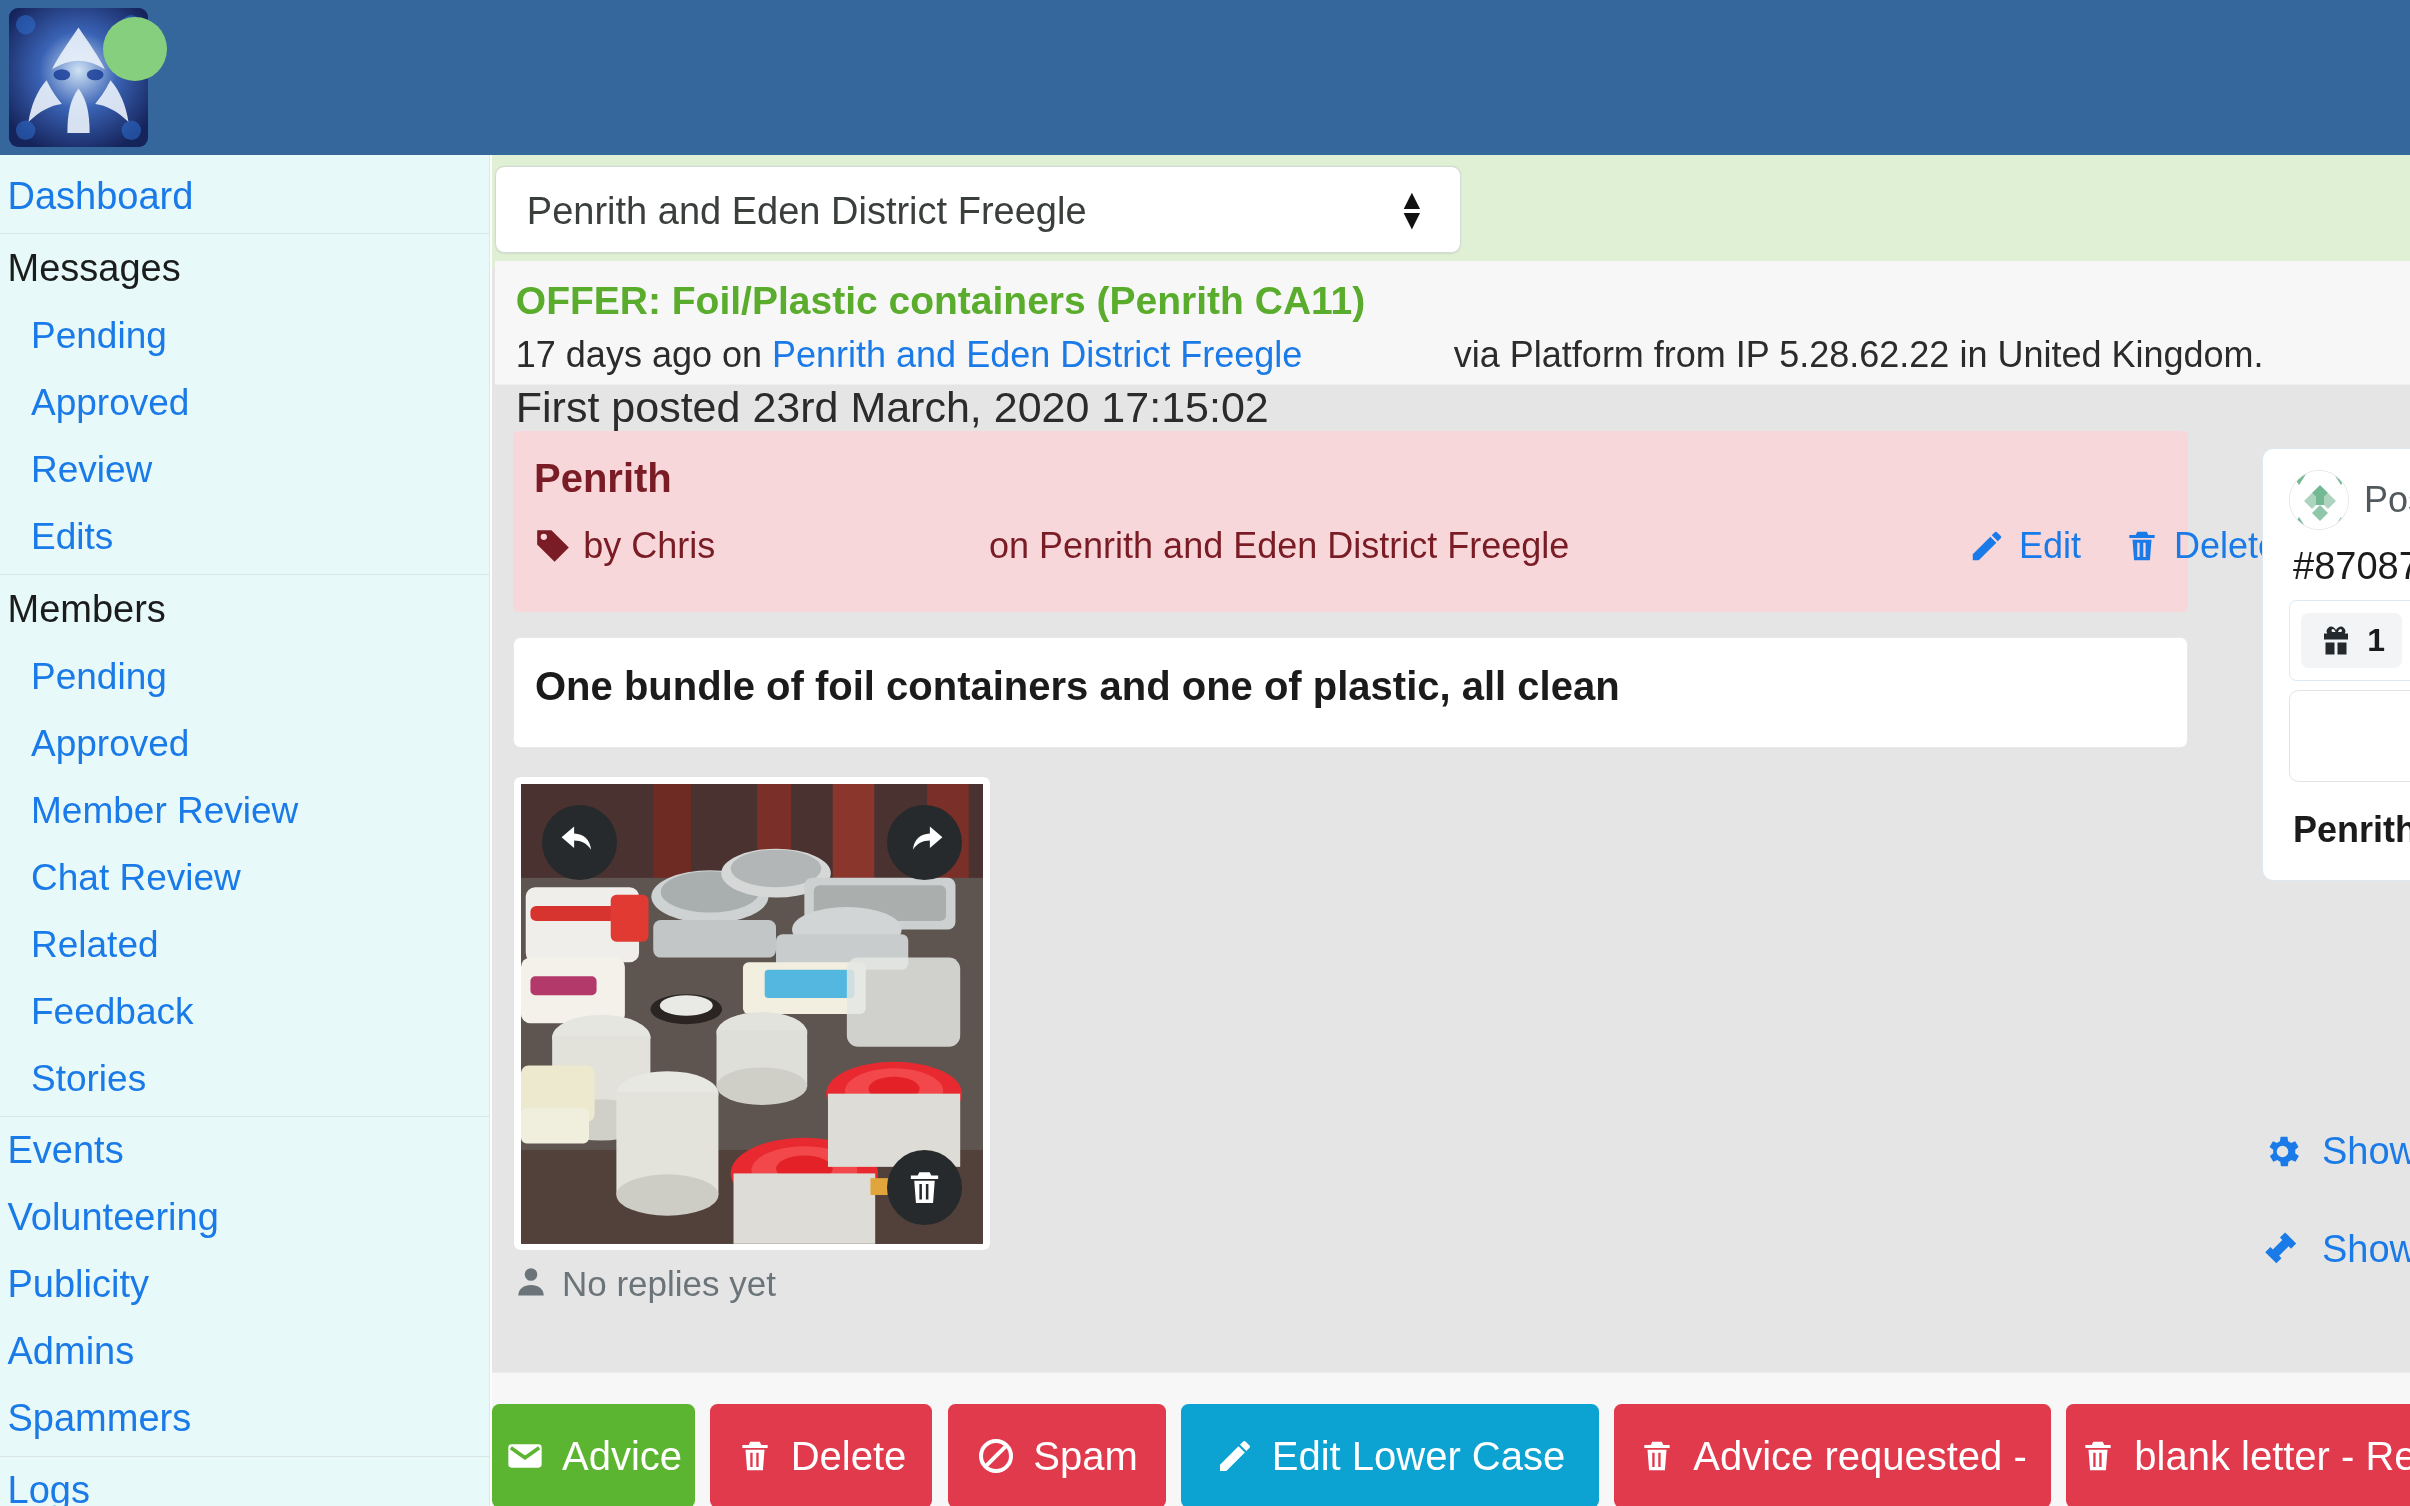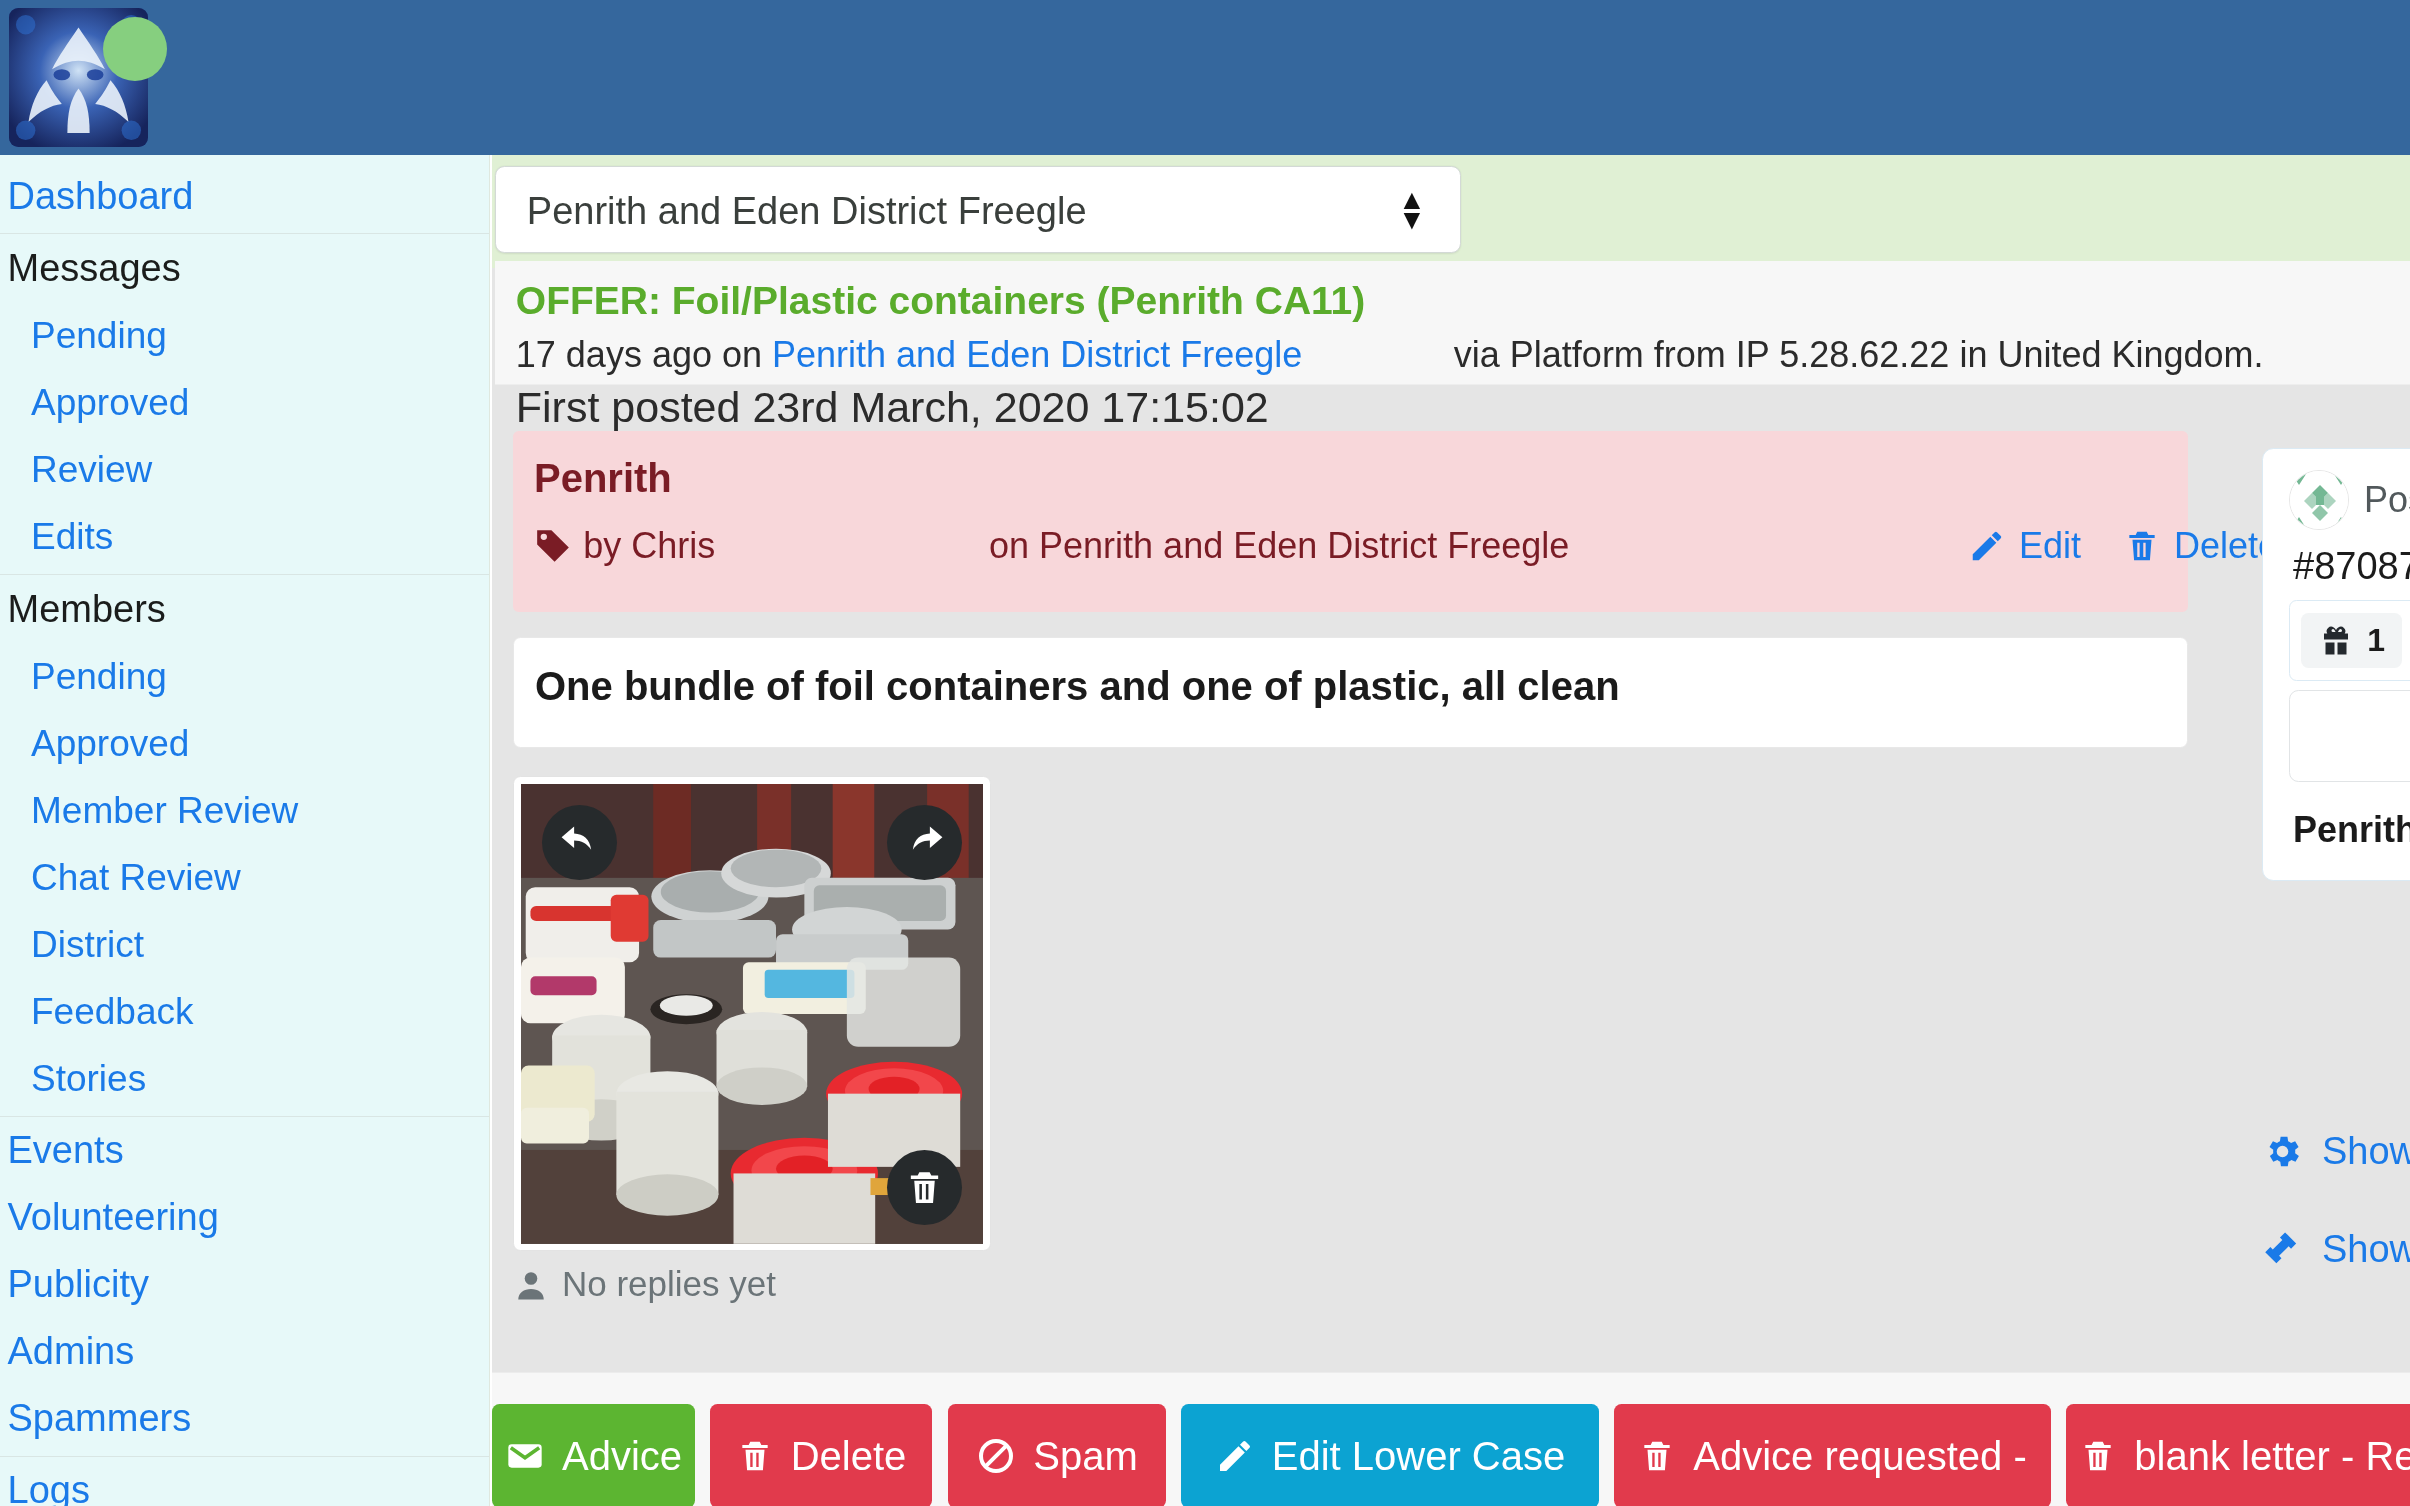--- a/index.html
+++ b/index.html
@@ -200,21 +200,21 @@
     background: #262a2c;
     display: flex; align-items: center; justify-content: center;
     color: #fff;
   }
   #rot-left { top: 21px; left: 21px; }
   #rot-right { top: 21px; right: 21px; }
   #ph-del { bottom: 19px; right: 21px; }
 
   #replies-row {
     margin-top: 13px;
-    display: flex; align-items: flex-end; gap: 13px;
+    display: flex; align-items: flex-start; gap: 13px;
     font-size: 35px; color: #6b7478;
   }
 
   
   #right-card {
     position: absolute; top: 293px; left: 1770px;
     width: 395px; height: 433px;
     background: #ffffff;
     border: 1.9px solid #dbeaf4;
     border-radius: 11.3px;
@@ -342,21 +342,21 @@
     <a class="nav-link sub" href="#">Review</a>
     <a class="nav-link sub" href="#">Edits</a>
   </div>
 
   <div class="nav-group">
     <span class="nav-heading">Members</span>
     <a class="nav-link sub" href="#">Pending</a>
     <a class="nav-link sub" href="#">Approved</a>
     <a class="nav-link sub" href="#">Member Review</a>
     <a class="nav-link sub" href="#">Chat Review</a>
-    <a class="nav-link sub" href="#">District</a>
+    <a class="nav-link sub" href="#">Related</a>
     <a class="nav-link sub" href="#">Feedback</a>
     <a class="nav-link sub" href="#">Stories</a>
   </div>
 
   <div class="nav-group">
     <a class="nav-link" href="#">Events</a>
     <a class="nav-link" href="#">Volunteering</a>
     <a class="nav-link" href="#">Publicity</a>
     <a class="nav-link" href="#">Admins</a>
     <a class="nav-link" href="#">Spammers</a>

